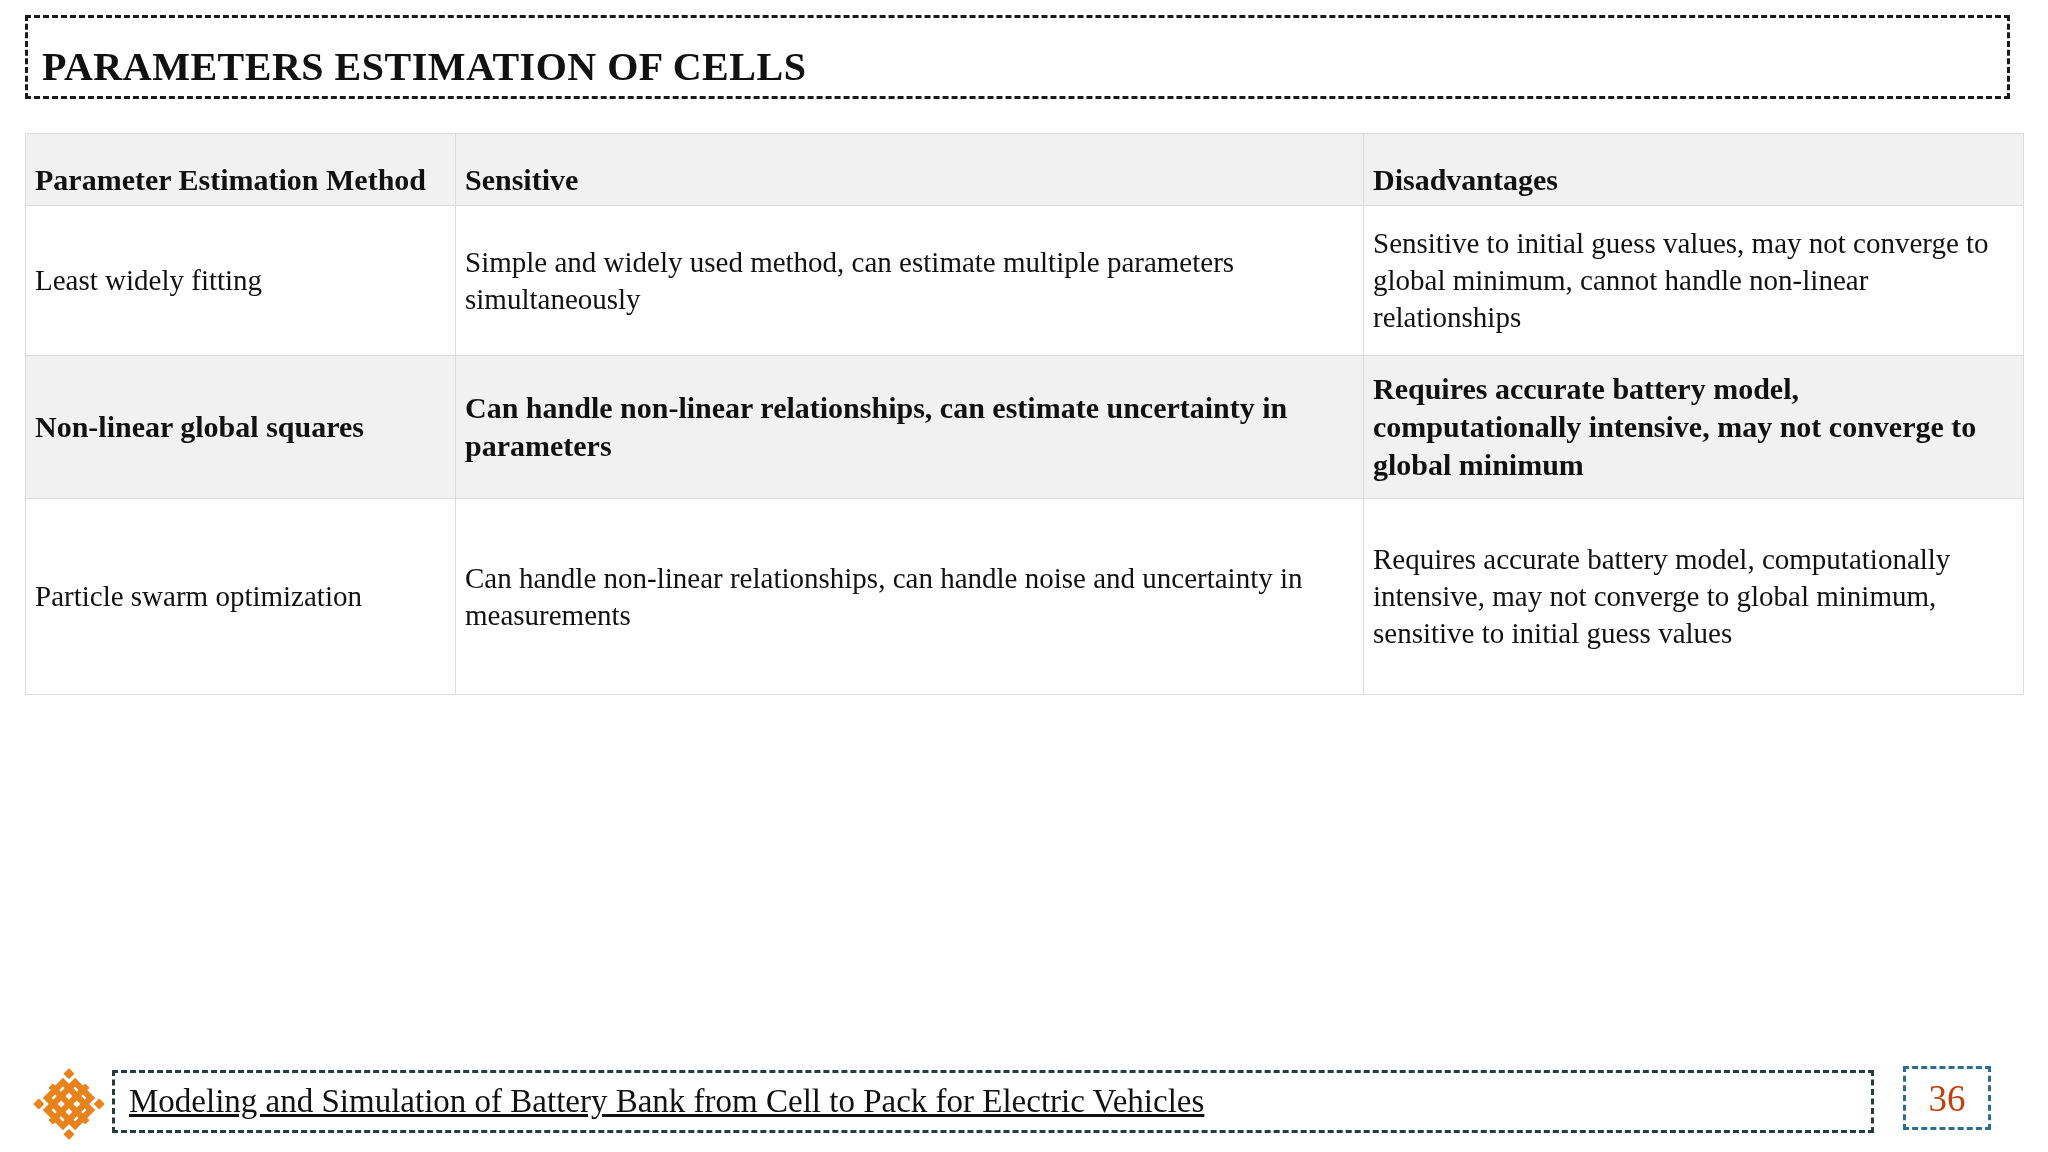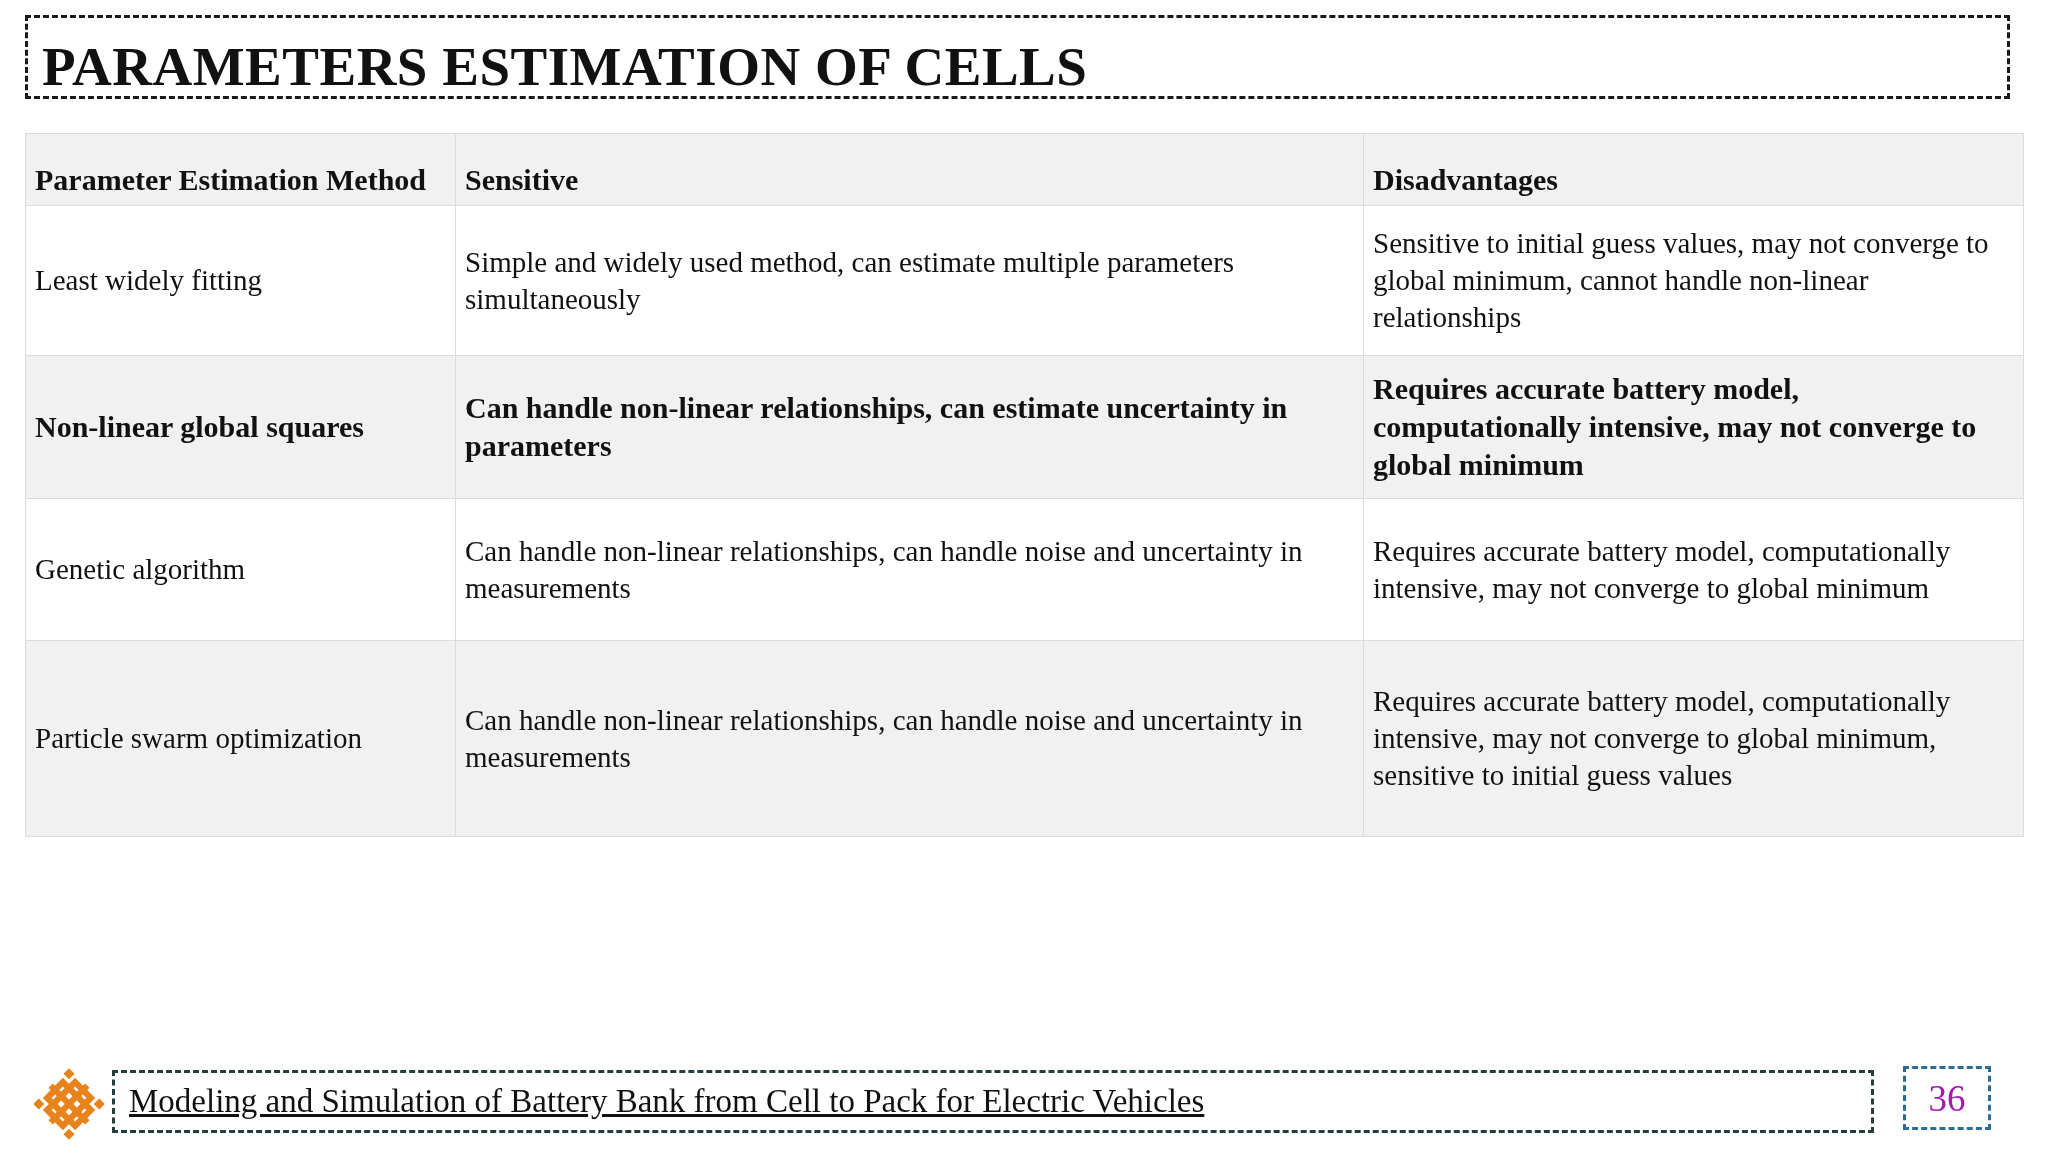--- a/index.html
+++ b/index.html
@@ -23,21 +23,21 @@
     top: 15px;
     width: 1985px;
     height: 84px;
     border: 3px dashed #1a1a1a;
     box-sizing: border-box;
     display: flex;
     align-items: center;
     padding-left: 14px;
   }
   .title-text {
-    font-size: 55px;
+    font-size: 40px;
     font-weight: bold;
     letter-spacing: 0.5px;
     white-space: nowrap;
     margin-top: 18px;
   }
 
   
   .table-wrap {
     position: absolute;
     left: 25px;
@@ -107,21 +107,21 @@
     width: 88px;
     height: 64px;
     border: 3px dashed #2c6e93;
     box-sizing: border-box;
     display: flex;
     align-items: center;
     justify-content: center;
   }
   .page-number {
     font-size: 37px;
-    color: #a21caf;
+    color: #c2410c;
   }
 </style>
 </head>
 <body>
 
 <div class="title-box">
   <div class="title-text">PARAMETERS ESTIMATION OF CELLS</div>
 </div>
 
 <div class="table-wrap">
@@ -140,25 +140,20 @@
     </thead>
     <tbody>
       <tr class="row-h1">
         <td>Least widely fitting</td>
         <td>Simple and widely used method, can estimate multiple parameters simultaneously</td>
         <td>Sensitive to initial guess values, may not converge to global minimum, cannot handle non-linear relationships</td>
       </tr>
       <tr class="row-h2 bold-row">
         <td>Non-linear global squares</td>
         <td>Can handle non-linear relationships, can estimate uncertainty in parameters</td>
-        <td>Requires accurate battery model, computationally intensive, may not converge to global minimum</td>
-      </tr>
-      <tr class="row-h3">
-        <td>Genetic algorithm</td>
-        <td>Can handle non-linear relationships, can handle noise and uncertainty in measurements</td>
         <td>Requires accurate battery model, computationally intensive, may not converge to global minimum</td>
       </tr>
       <tr class="row-h4">
         <td>Particle swarm optimization</td>
         <td>Can handle non-linear relationships, can handle noise and uncertainty in measurements</td>
         <td>Requires accurate battery model, computationally intensive, may not converge to global minimum, sensitive to initial guess values</td>
       </tr>
     </tbody>
   </table>
 </div>

